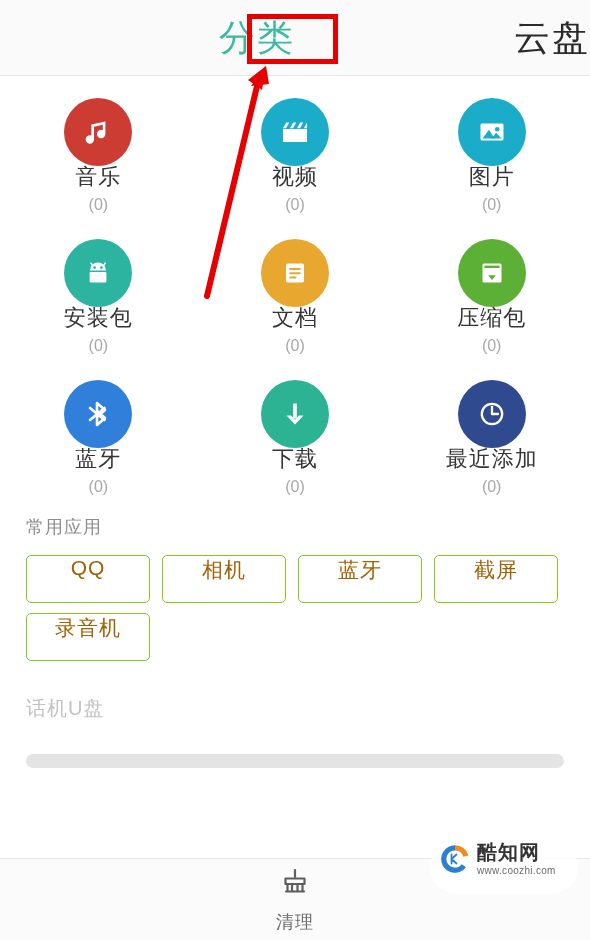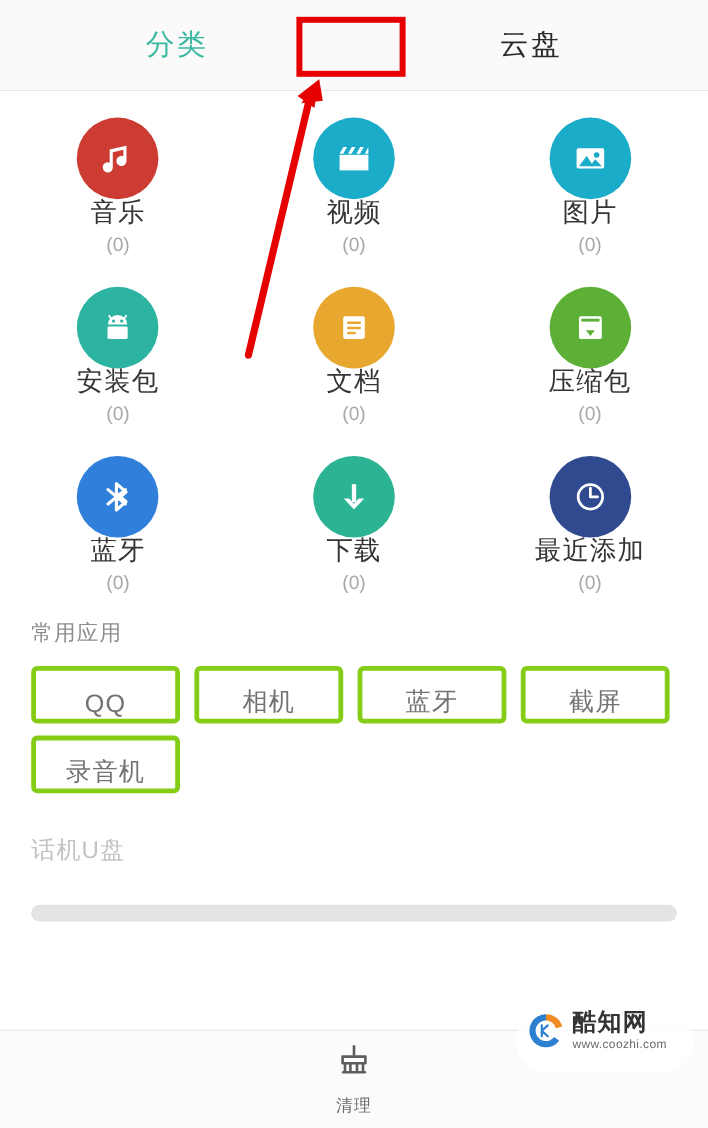--- a/index.html
+++ b/index.html
@@ -20,22 +20,22 @@
   
   .tabbar {
     height: 76px;
     background: #fafafa;
     border-bottom: 1px solid #e6e6e6;
     display: flex; align-items: center;
     flex: 0 0 76px;
   }
   .tab {
     flex: 1 1 0;
-    text-align: center;
-    font-size: 24px;
+    text-align: right;
+    font-size: 36px;
     letter-spacing: 2px;
     color: #2b2b2b;
     line-height: 76px;
     user-select: none;
   }
   .tab.active-color { color: #3bb9a0; }
 
   
   .grid-wrap { flex: 0 0 auto; padding-top: 22px; background:#fff; }
   .grid {
@@ -71,26 +71,26 @@
   .apps-section { padding: 20px 26px 0 26px; }
   .apps-title {
     font-size: 18px;
     color: #8d8d8d;
     margin-bottom: 16px;
     letter-spacing: 1px;
   }
   .chips { display: flex; flex-wrap: wrap; gap: 10px 12px; }
   .chip {
     width: 124px; height: 48px;
-    border: 4px solid #84cc16;
+    border: 1px solid #84cc16;
     border-radius: 5px;
     background: #fff;
-    display: flex; align-items: flex-end; justify-content: center;
+    display: flex; align-items: flex-start; justify-content: center;
     font-size: 21px;
-    color: #737373;
+    color: #a16207;
     letter-spacing: 1px;
   }
 
   
   .storage { padding: 34px 26px 0 26px; }
   .storage-label {
     font-size: 20px;
     color: #c2c2c2;
     letter-spacing: 1px;
     margin-bottom: 32px;
@@ -112,21 +112,21 @@
   .bottomnav {
     position: absolute;
     left: 0; right: 0; bottom: 0;
     height: 82px;
     background: #fbfbfb;
     border-top: 1px solid #e8e8e8;
     display: flex; align-items: center; justify-content: center;
   }
   .nav-item { display: flex; flex-direction: column; align-items: center; }
   .nav-label {
-    font-size: 14px;
+    font-size: 18px;
     color: #6d6d6d;
     margin-top: 6px;
     letter-spacing: 1px;
   }
 
   
   .watermark {
     position: absolute;
     right: 12px; bottom: 46px;
     width: 148px; height: 52px;

